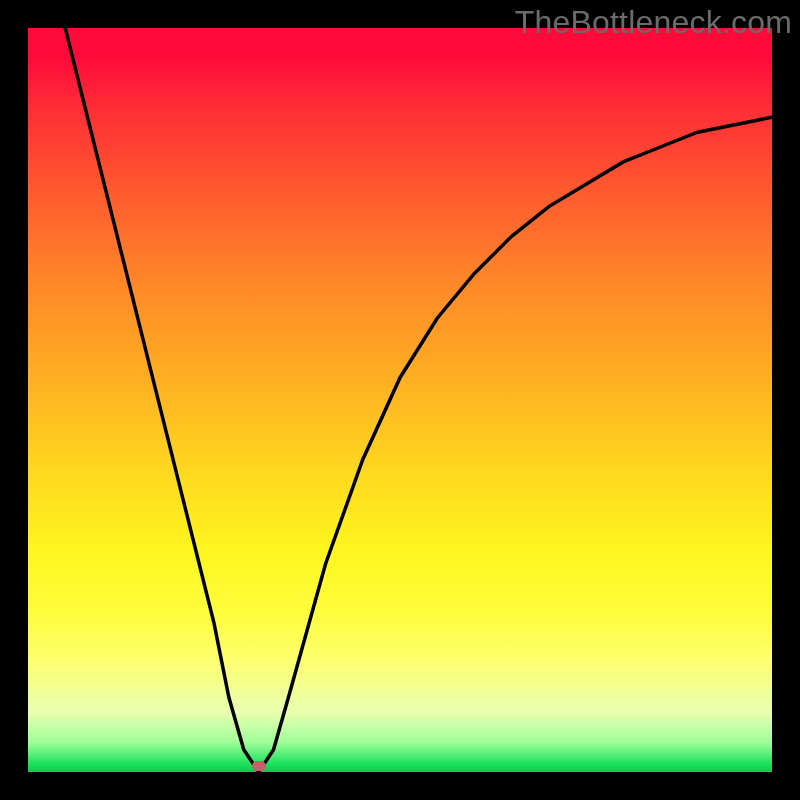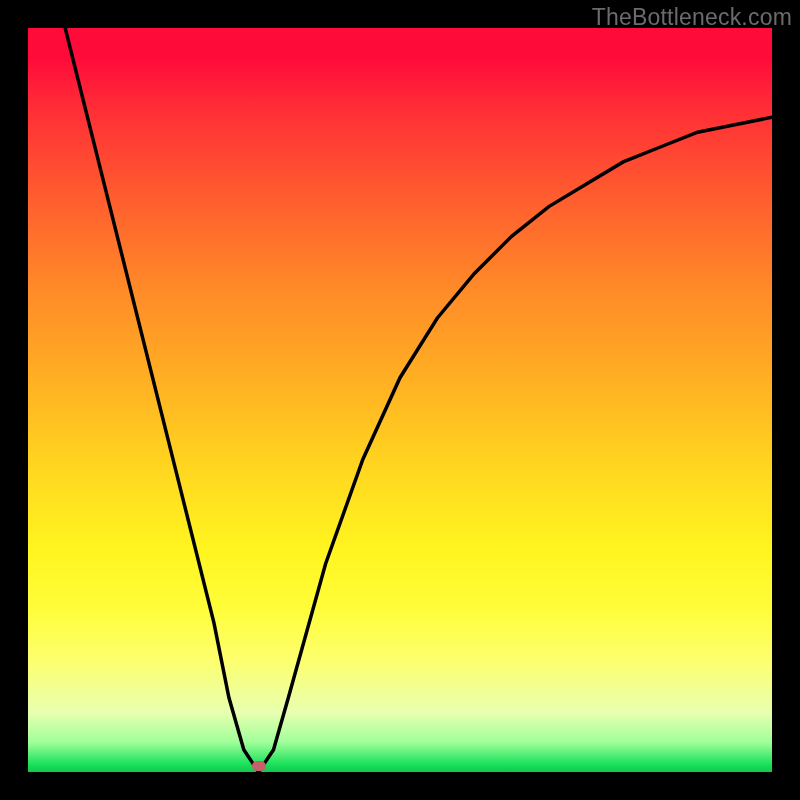--- a/index.html
+++ b/index.html
@@ -61,21 +61,21 @@
     width: 14px;
     height: 10px;
     background: #c5616a;
     border-radius: 5px;
     transform: translate(-50%, -50%);
   }
   .watermark {
     position: absolute;
     top: 4px;
     right: 8px;
-    font-size: 23px;
+    font-size: 32px;
     font-weight: 500;
     color: #6b6b6b;
     letter-spacing: 0.2px;
   }
 </style>
 </head>
 <body>
 
 <div class="frame">
 

